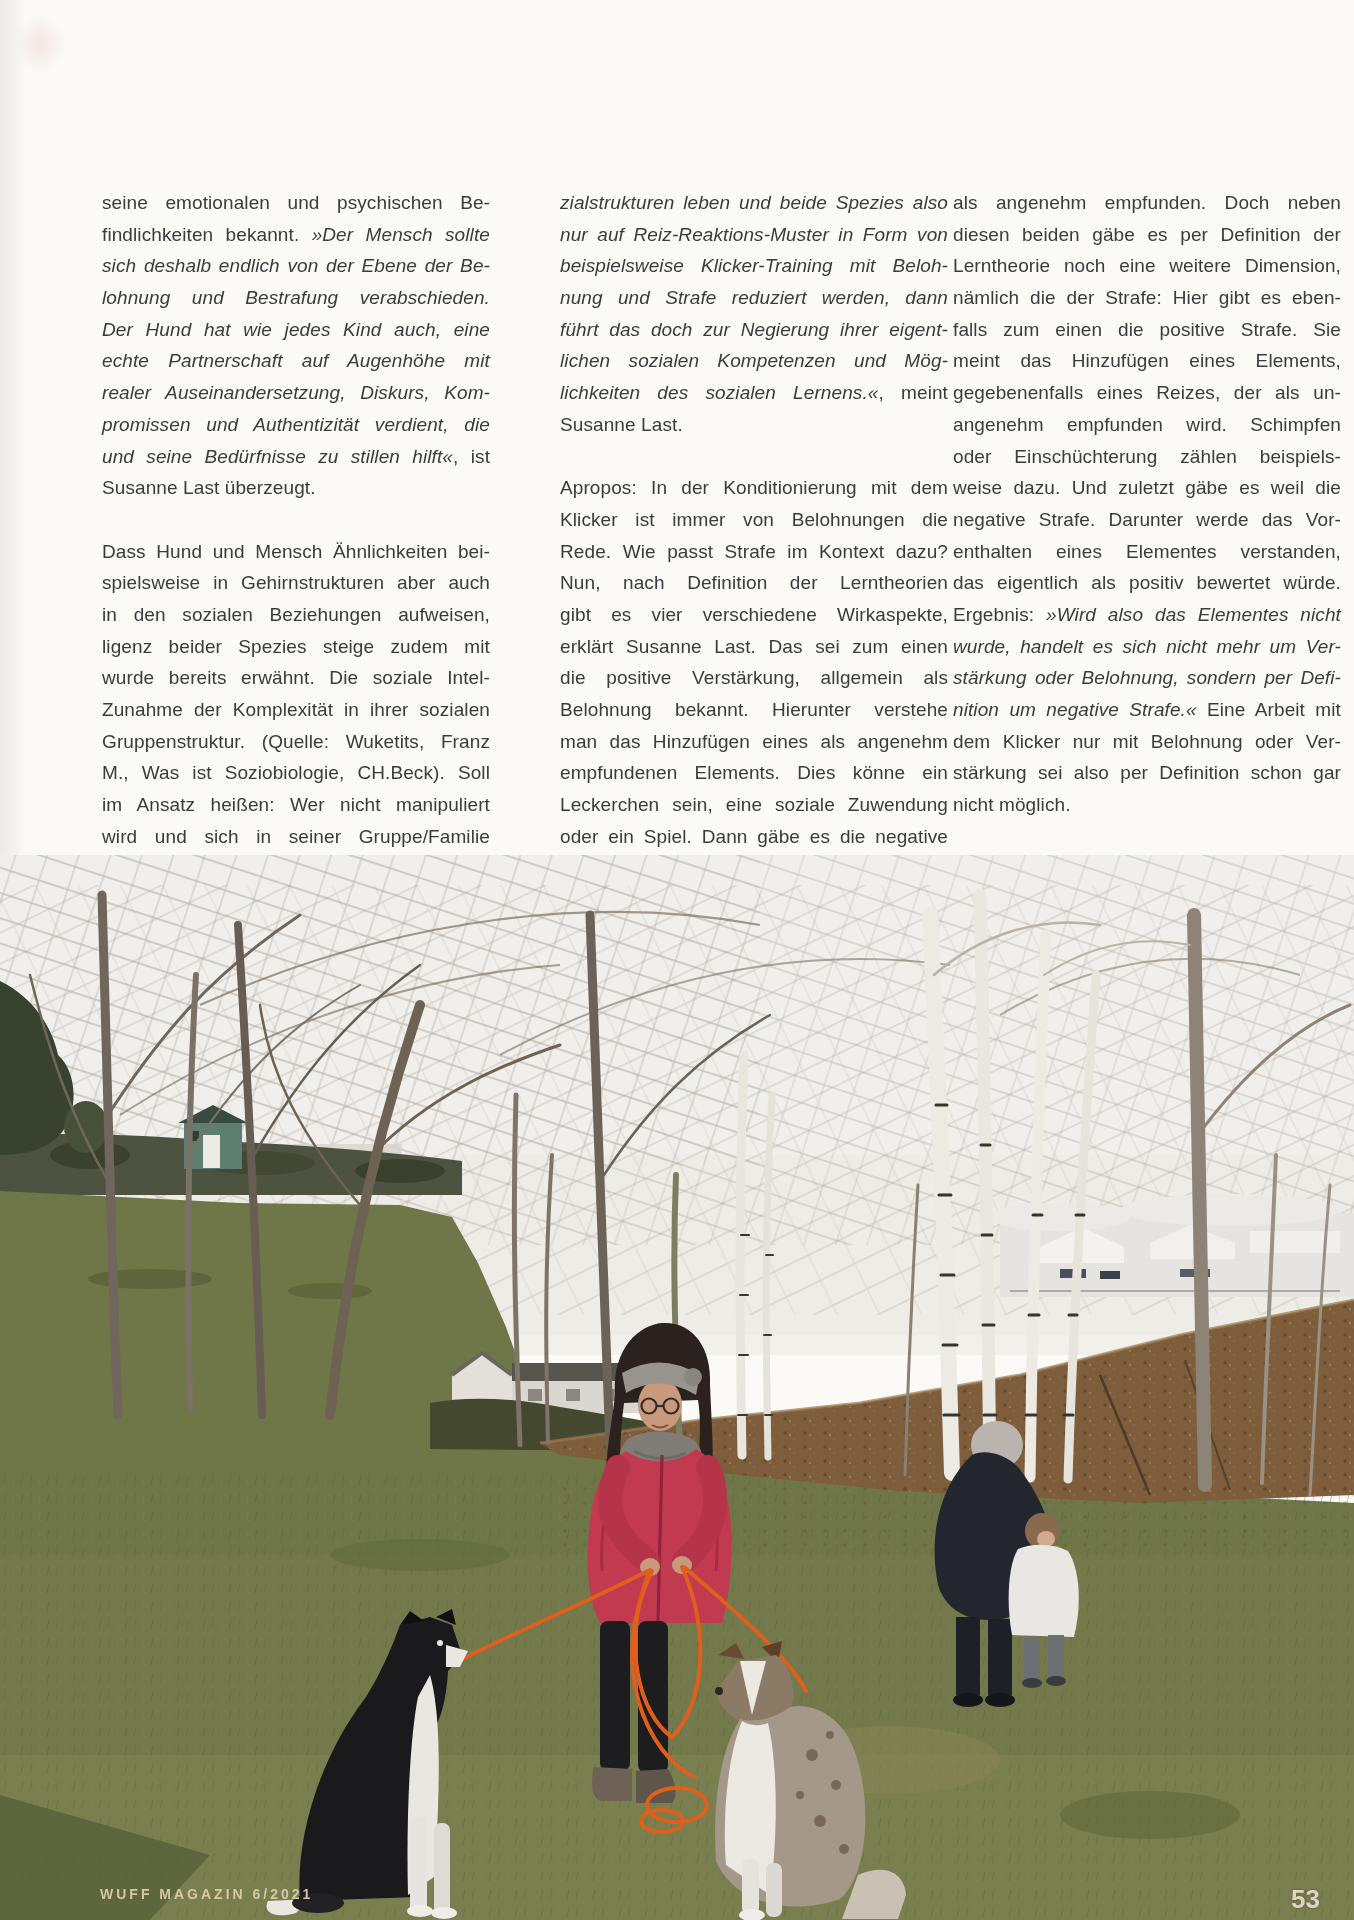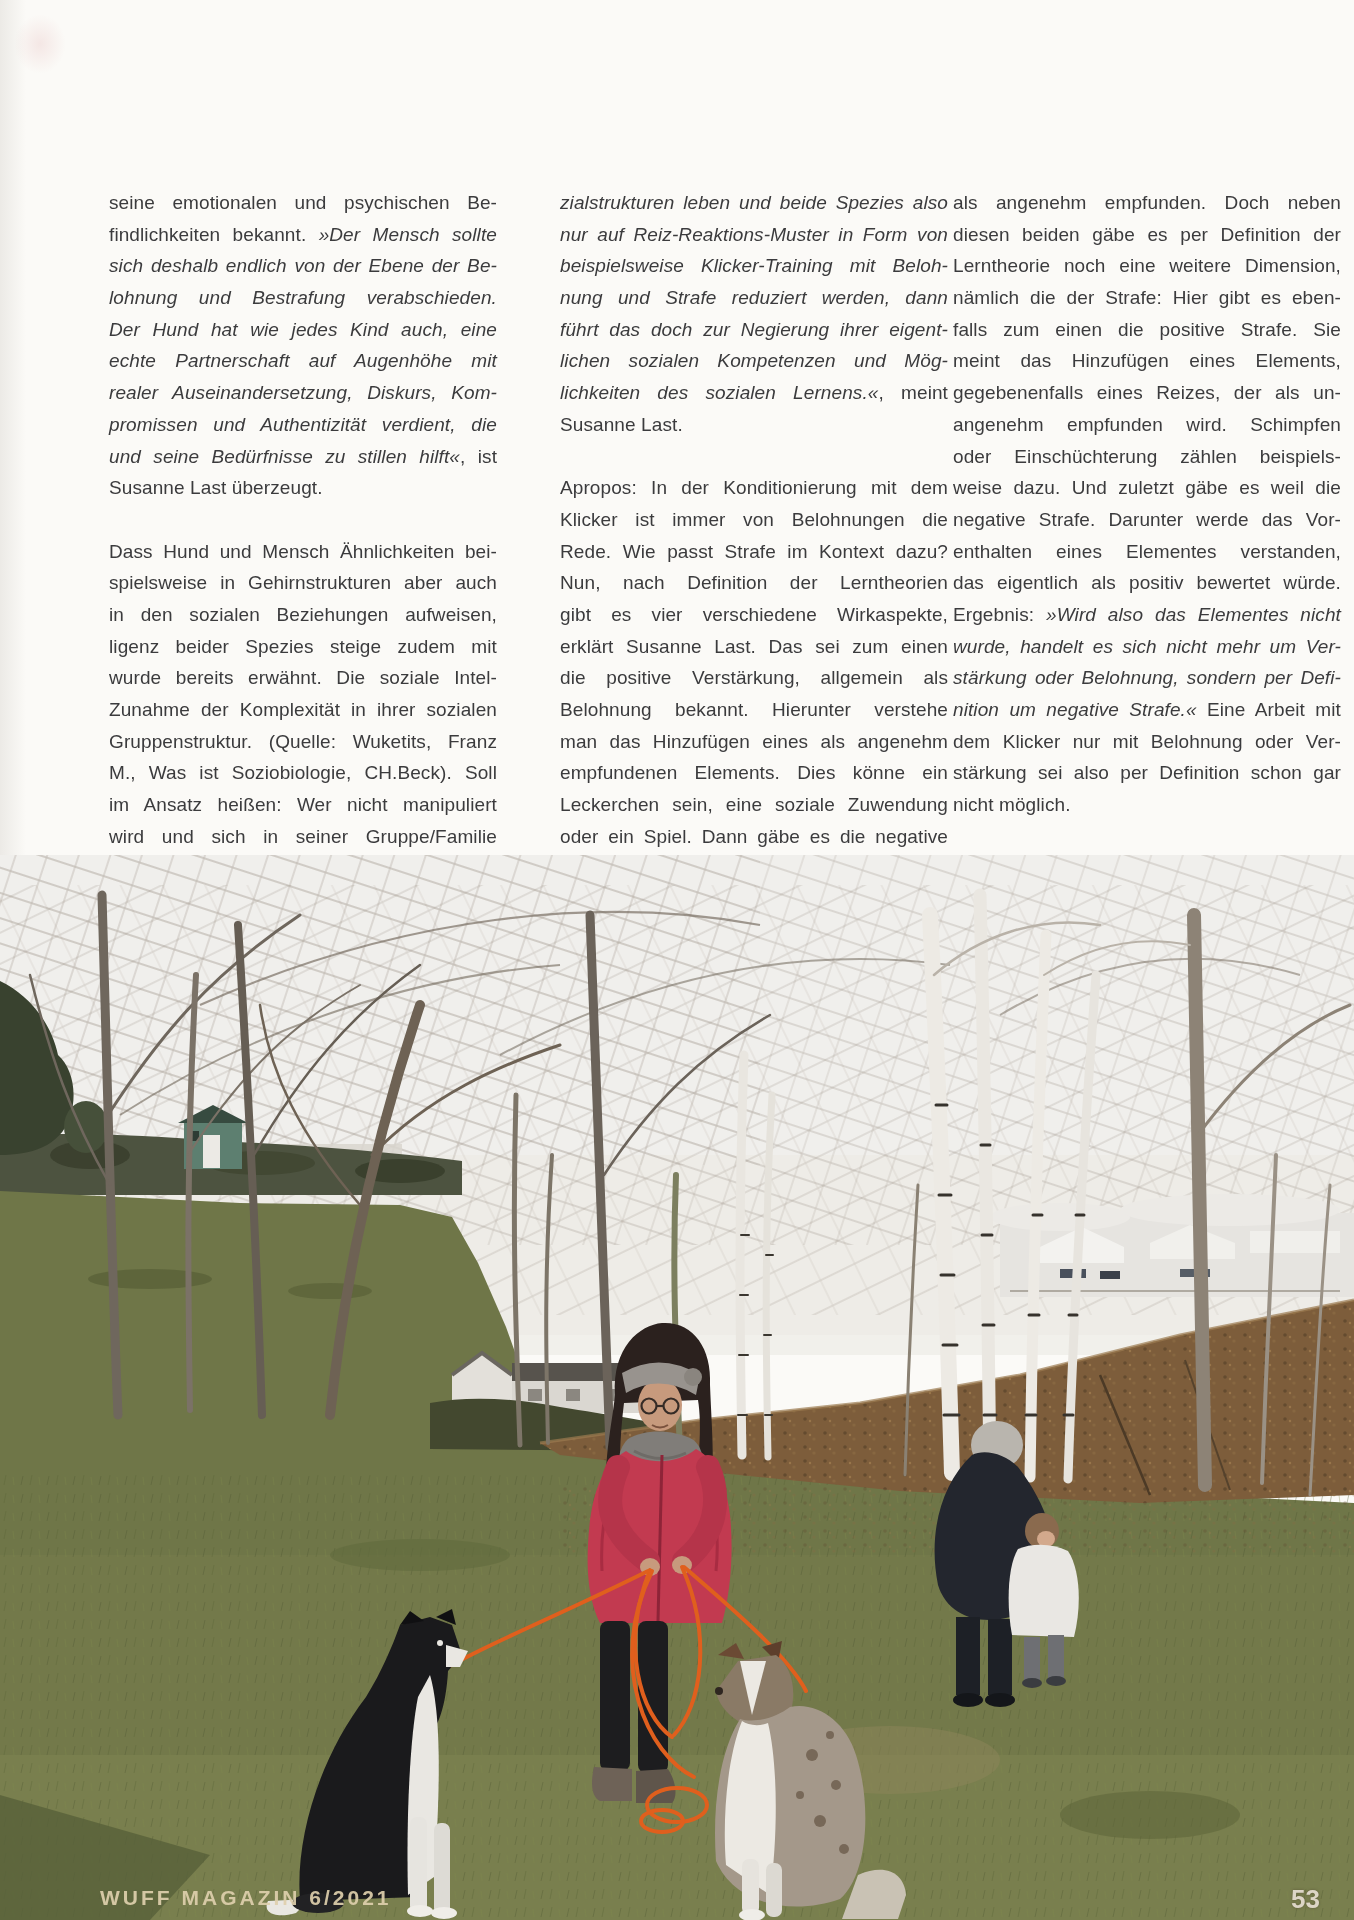--- a/index.html
+++ b/index.html
@@ -6,30 +6,30 @@
   #page{
     position:relative;width:1354px;height:1920px;margin:0 auto;
     background:#fbfaf7;overflow:hidden;
     font-family:"Liberation Sans",sans-serif;
   }
   #scan-edge{position:absolute;left:0;top:0;width:26px;height:860px;
     background:linear-gradient(to right,#eceae6,rgba(251,250,247,0));}
   #scan-smudge{position:absolute;left:14px;top:14px;width:52px;height:60px;border-radius:50%;
     background:radial-gradient(ellipse,rgba(228,186,186,.30),rgba(228,186,186,0) 70%);}
   .col{position:absolute;top:187px;width:388px;color:#3b3b3d;font-size:19px;}
-  #col1{left:109px;} #col2{left:560px;} #col3{left:953px;}
+  #col1{left:102px;} #col2{left:560px;} #col3{left:953px;}
   .line{height:31.7px;line-height:31.7px;text-align:justify;text-align-last:justify;
     white-space:normal;letter-spacing:.1px;}
   .line.lastl{text-align-last:left;}
   .gap{height:31.7px;}
   .it{font-style:italic;}
   .line.h{font-weight:bold;font-size:20.5px;letter-spacing:3px;
     text-align:center;text-align-last:center;}
   #photo{position:absolute;left:0;top:855px;width:1354px;height:1065px;}
-  #footer-left{position:absolute;left:100px;top:1886px;font-size:21px;letter-spacing:3px;
+  #footer-left{position:absolute;left:100px;top:1886px;font-size:14px;letter-spacing:3px;
     font-weight:bold;color:rgba(222,207,172,.92);}
   #page-number{position:absolute;left:1291px;top:1884px;font-size:26px;font-weight:bold;
     color:#dcd5c6;text-shadow:0 0 3px rgba(70,58,40,.55);}
 </style>
 </head>
 <body>
 
 <div id="page">
   <div id="scan-edge"></div>
   <div id="scan-smudge"></div>

